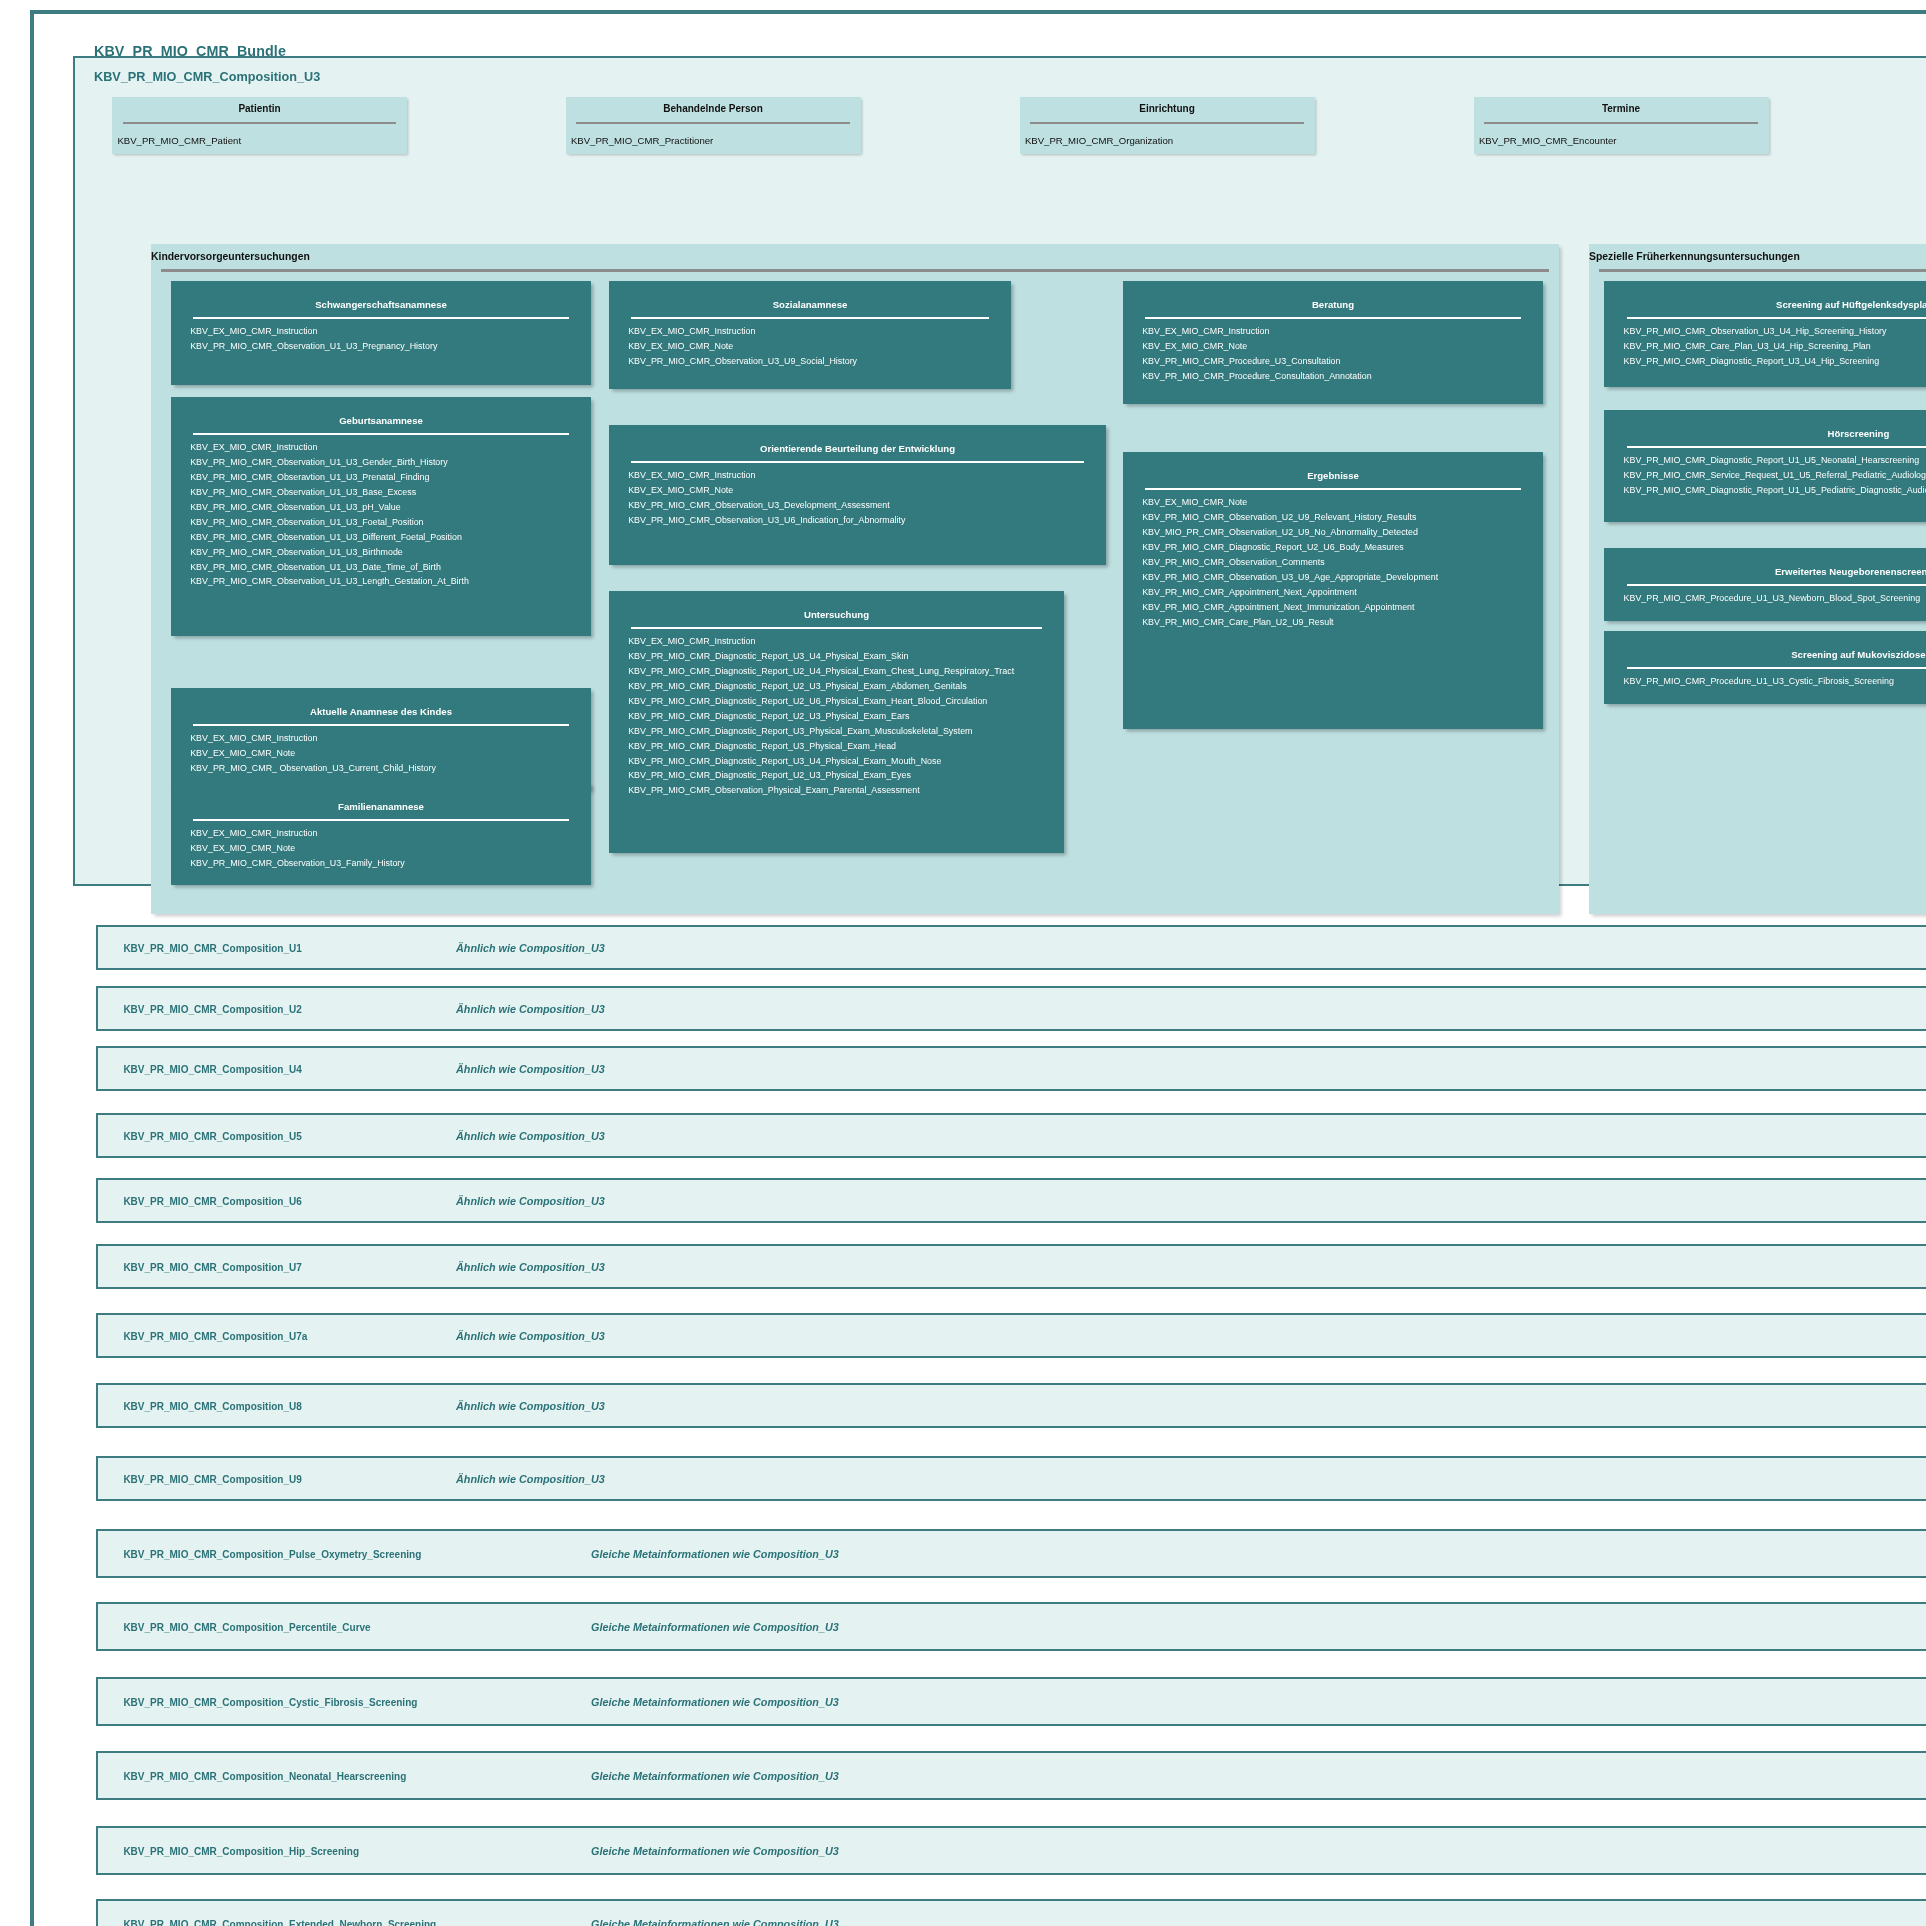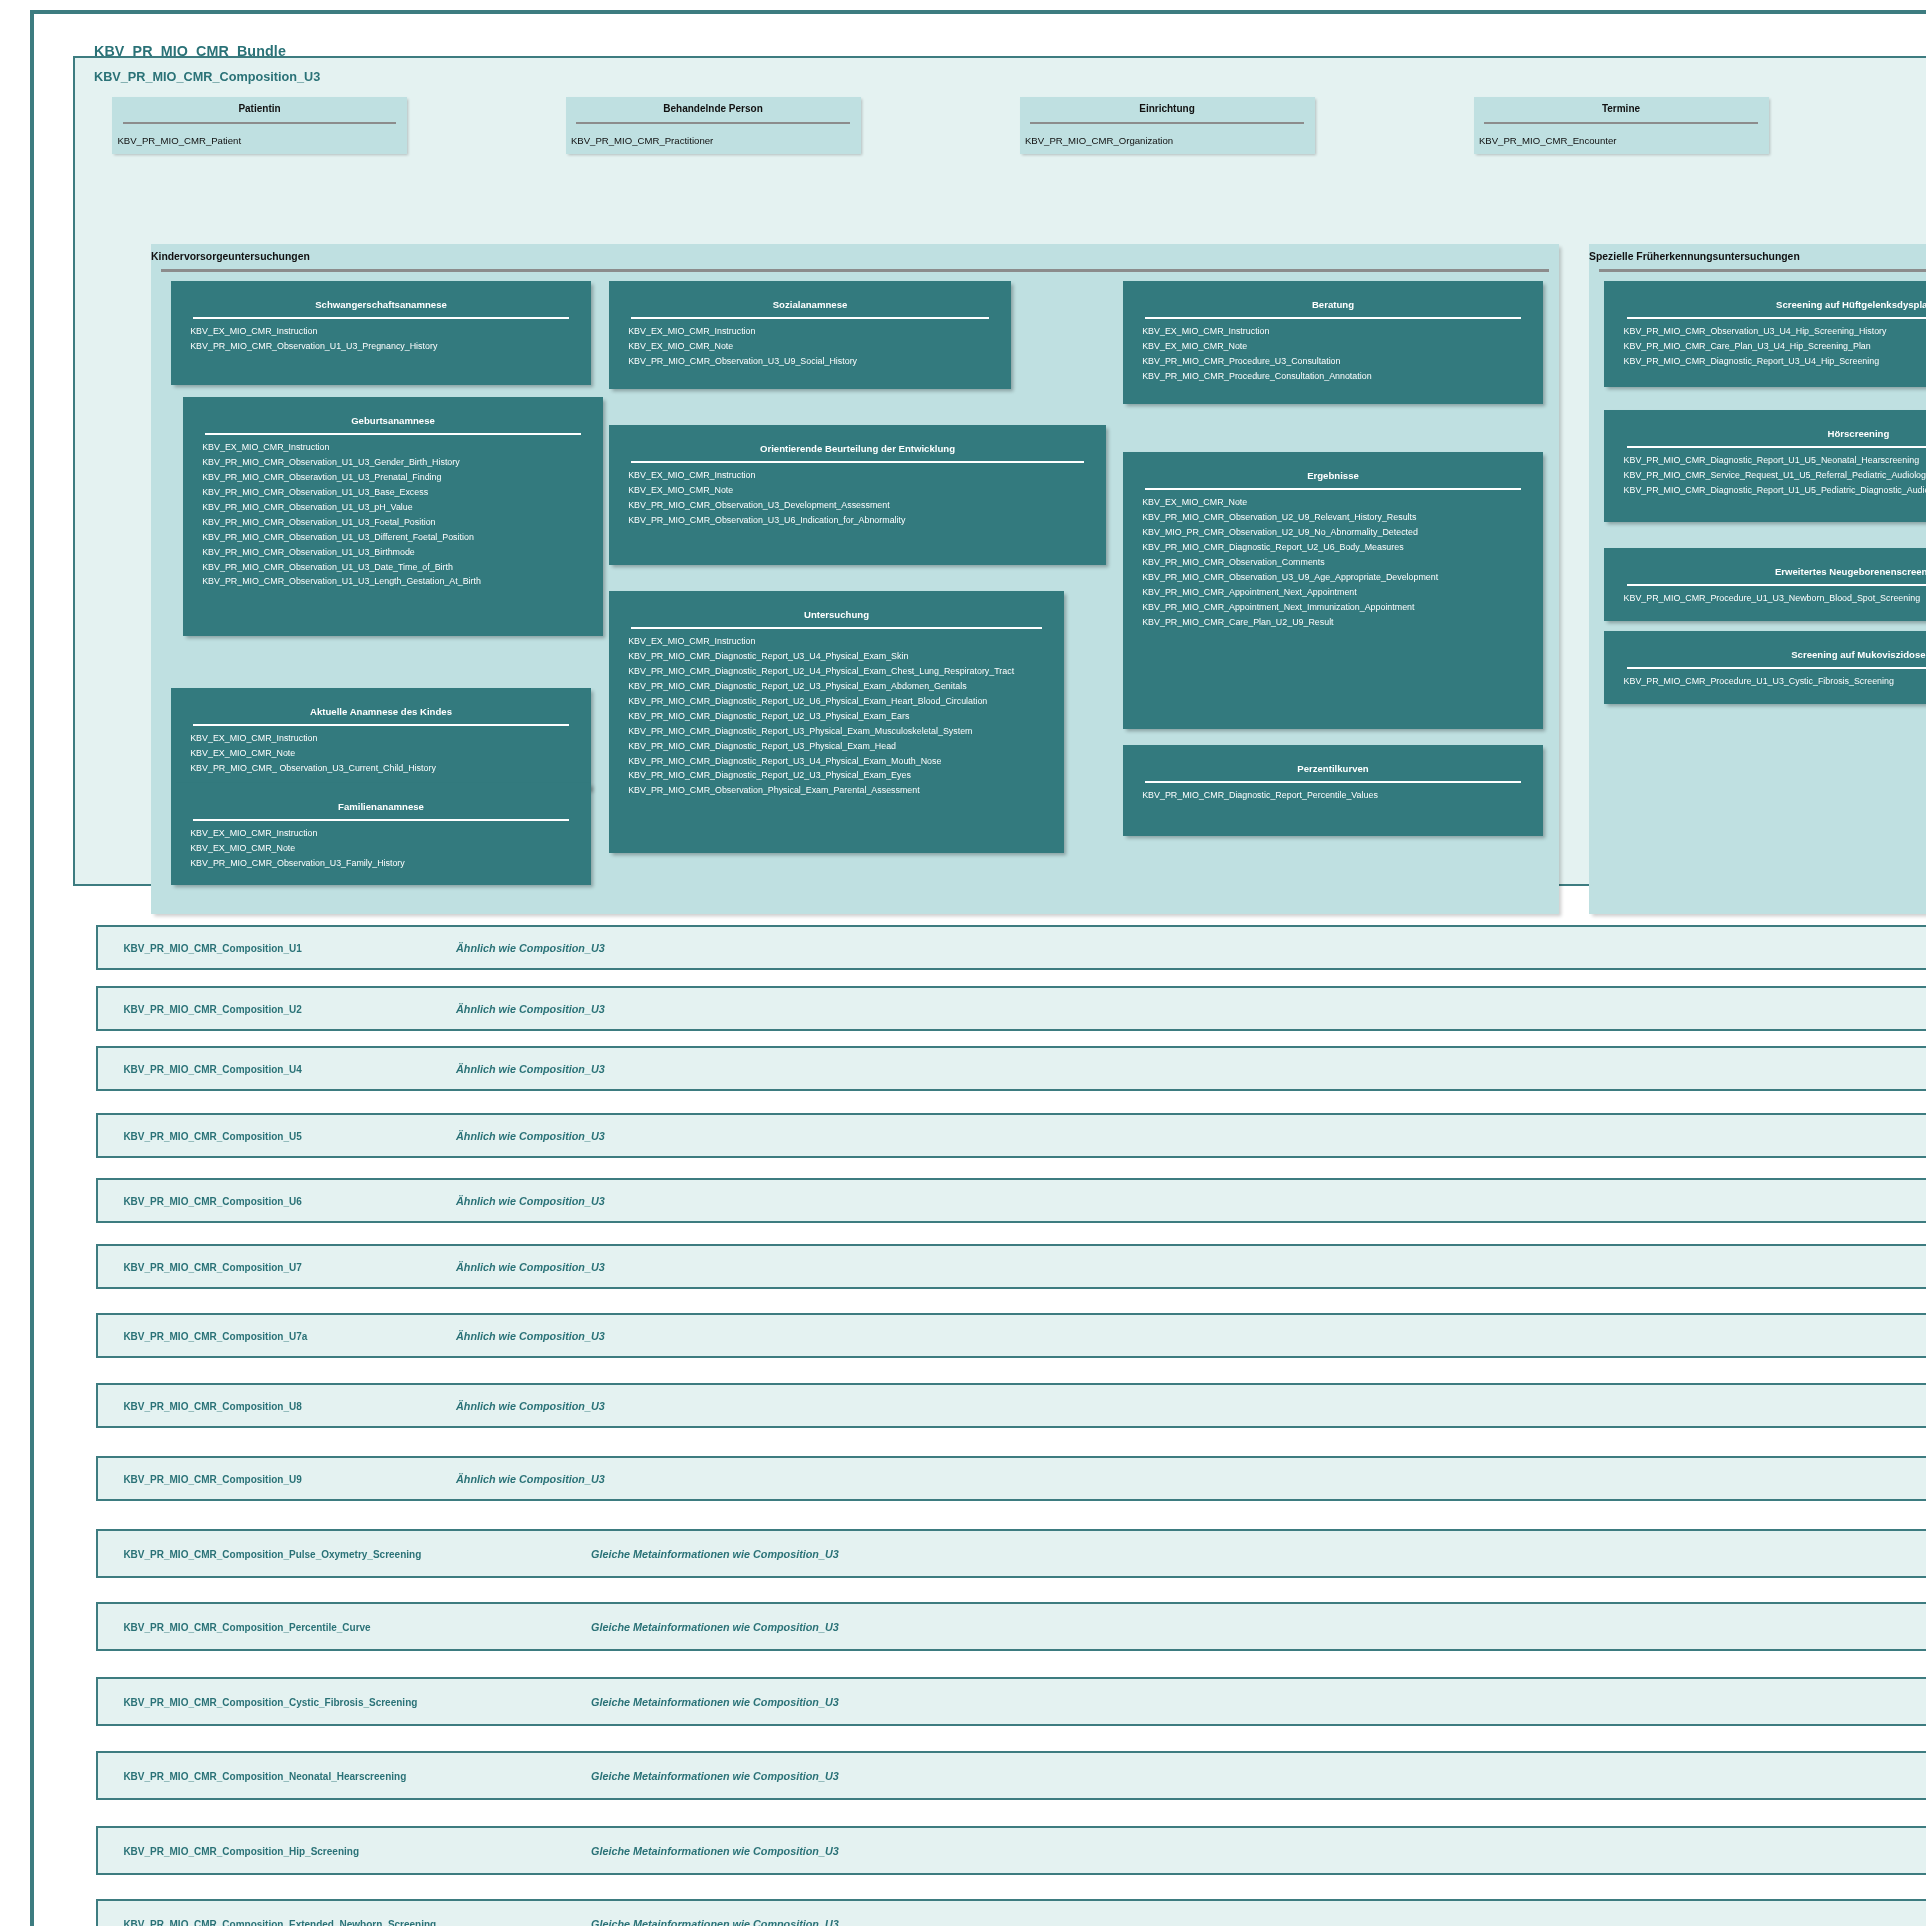--- a/index.html
+++ b/index.html
@@ -198,21 +198,21 @@
           <div class="group-title">Kindervorsorgeuntersuchungen</div>
           <div class="group-rule"></div>
           <div class="tbox" style="left: 20px; top: 37px; width: 420px; height: 104px;">
             <div class="tb-title">Schwangerschaftsanamnese</div>
             <div class="tb-rule"></div>
             <div class="tb-list">
               <div class="tb-item">KBV_EX_MIO_CMR_Instruction</div>
               <div class="tb-item">KBV_PR_MIO_CMR_Observation_U1_U3_Pregnancy_History</div>
             </div>
           </div>
-          <div class="tbox" style="left: 32px; top: 153px; width: 420px; height: 239px;">
+          <div class="tbox" style="left: 20px; top: 153px; width: 420px; height: 239px;">
             <div class="tb-title">Geburtsanamnese</div>
             <div class="tb-rule"></div>
             <div class="tb-list">
               <div class="tb-item">KBV_EX_MIO_CMR_Instruction</div>
               <div class="tb-item">KBV_PR_MIO_CMR_Observation_U1_U3_Gender_Birth_History</div>
               <div class="tb-item">KBV_PR_MIO_CMR_Obseravtion_U1_U3_Prenatal_Finding</div>
               <div class="tb-item">KBV_PR_MIO_CMR_Observation_U1_U3_Base_Excess</div>
               <div class="tb-item">KBV_PR_MIO_CMR_Observation_U1_U3_pH_Value</div>
               <div class="tb-item">KBV_PR_MIO_CMR_Observation_U1_U3_Foetal_Position</div>
               <div class="tb-item">KBV_PR_MIO_CMR_Observation_U1_U3_Different_Foetal_Position</div>
@@ -293,27 +293,20 @@
               <div class="tb-item">KBV_PR_MIO_CMR_Observation_U2_U9_Relevant_History_Results</div>
               <div class="tb-item">KBV_MIO_PR_CMR_Observation_U2_U9_No_Abnormality_Detected</div>
               <div class="tb-item">KBV_PR_MIO_CMR_Diagnostic_Report_U2_U6_Body_Measures</div>
               <div class="tb-item">KBV_PR_MIO_CMR_Observation_Comments</div>
               <div class="tb-item">KBV_PR_MIO_CMR_Observation_U3_U9_Age_Appropriate_Development</div>
               <div class="tb-item">KBV_PR_MIO_CMR_Appointment_Next_Appointment</div>
               <div class="tb-item">KBV_PR_MIO_CMR_Appointment_Next_Immunization_Appointment</div>
               <div class="tb-item">KBV_PR_MIO_CMR_Care_Plan_U2_U9_Result</div>
             </div>
           </div>
-          <div class="tbox" style="left: 972px; top: 501px; width: 420px; height: 91px;">
-            <div class="tb-title">Perzentilkurven</div>
-            <div class="tb-rule"></div>
-            <div class="tb-list">
-              <div class="tb-item">KBV_PR_MIO_CMR_Diagnostic_Report_Percentile_Values</div>
-            </div>
-          </div>
         </div>
         <div class="group-panel" id="panel-sfu">
           <div class="group-title">Spezielle Früherkennungsuntersuchungen</div>
           <div class="group-rule"></div>
           <div class="tbox" style="left: 15.4px; top: 37px; width: 508px; height: 106px;">
             <div class="tb-title">Screening auf Hüftgelenksdysplasie</div>
             <div class="tb-rule"></div>
             <div class="tb-list">
               <div class="tb-item">KBV_PR_MIO_CMR_Observation_U3_U4_Hip_Screening_History</div>
               <div class="tb-item">KBV_PR_MIO_CMR_Care_Plan_U3_U4_Hip_Screening_Plan</div>

